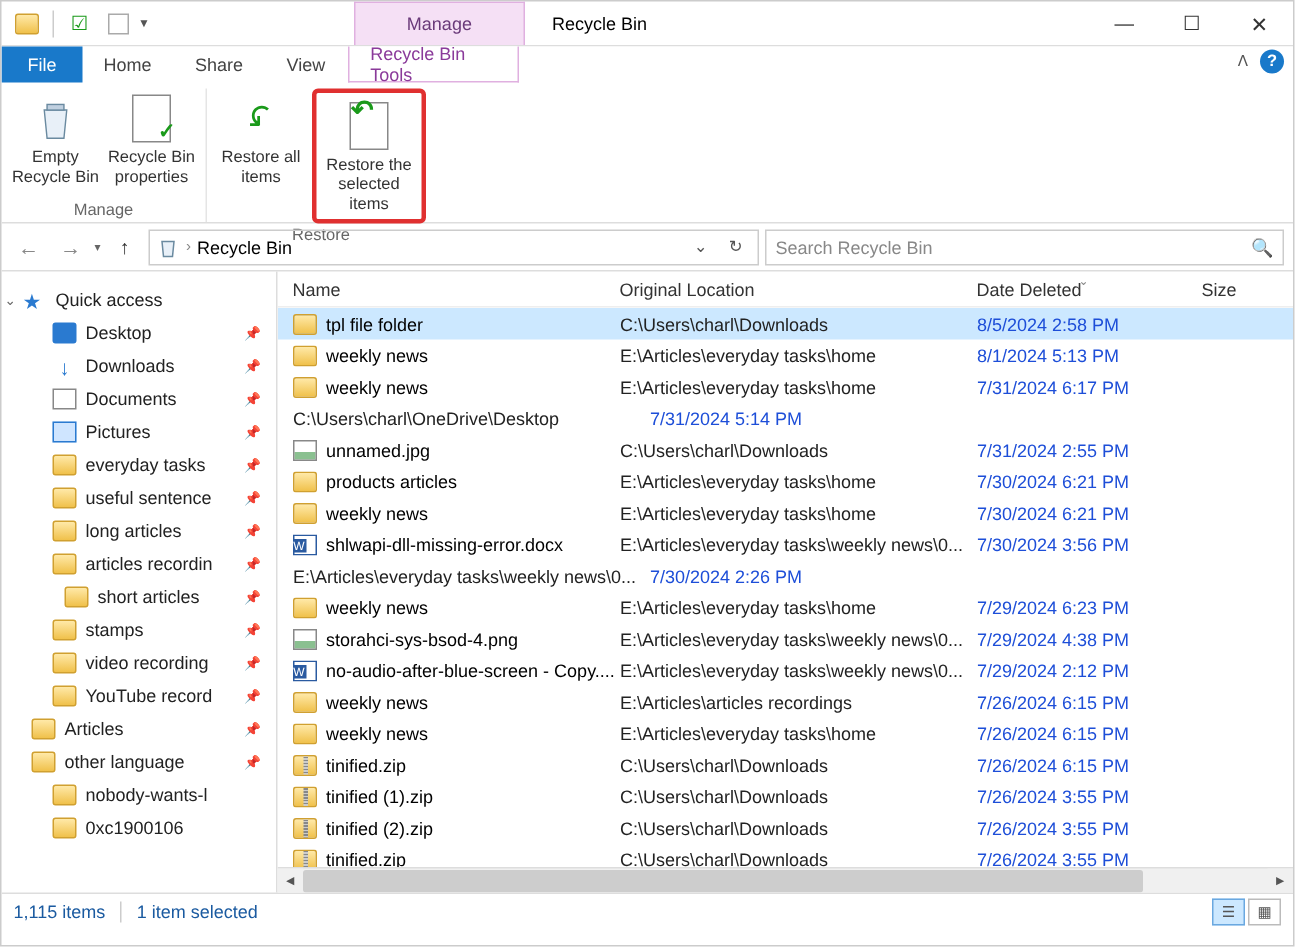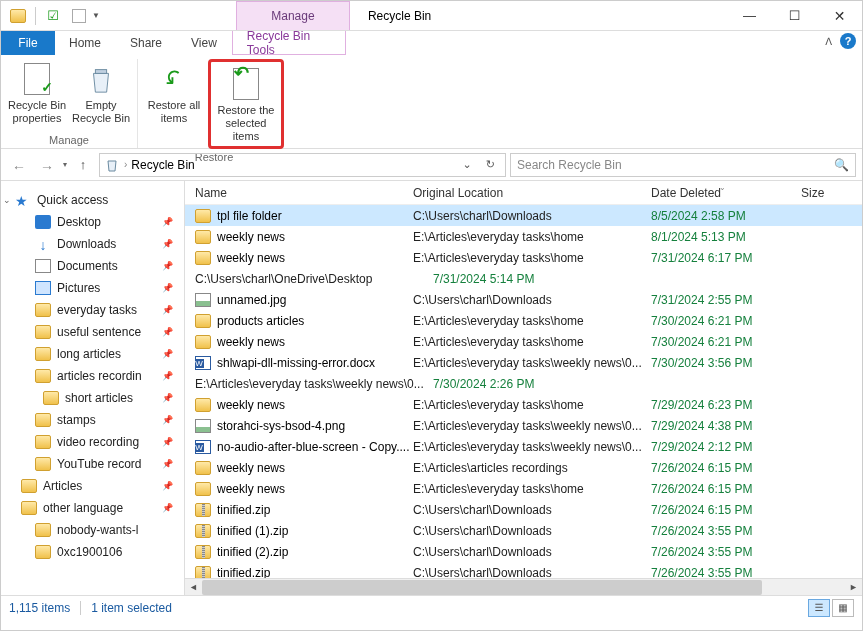--- a/index.html
+++ b/index.html
@@ -70,21 +70,21 @@
 .ch-loc { width: 238px; }
 .ch-date { width: 150px; position: relative; }
 .ch-date .sort { position: absolute; top: -3px; left: 68px; font-size: 8px; color: #888; }
 .ch-size { flex: 1; }
 
 .file-list { flex: 1; overflow-y: auto; overflow-x: auto; }
 .file-row { height: 21px; display: flex; align-items: center; font-size: 12px; padding-left: 10px; }
 .file-row.selected { background: #cce8ff; }
 .fc-name { width: 218px; display: flex; align-items: center; gap: 6px; white-space: nowrap; overflow: hidden; text-overflow: ellipsis; }
 .fc-loc { width: 238px; white-space: nowrap; overflow: hidden; text-overflow: ellipsis; color: #222; }
-.fc-date { width: 160px; color: #15803d; }
+.fc-date { width: 160px; color: #1d4ed8; }
 .file-ico { width: 16px; height: 14px; flex-shrink: 0; }
 .fi-folder { background: linear-gradient(#ffe9a8,#f0c14b); border: 1px solid #d0a030; border-radius: 2px; }
 .fi-exe { background: linear-gradient(#d0e8ff,#5a9ad0); border: 1px solid #3a7ac0; border-radius: 2px; }
 .fi-img { border: 1px solid #888; background: linear-gradient(#fff 60%, #8ac090 60%); }
 .fi-doc { border: 1px solid #2a5aa0; background: #fff; position: relative; }
 .fi-doc::before { content: "W"; position: absolute; left: -2px; top: 2px; background: #2a5aa0; color: #fff; font-size: 8px; width: 10px; text-align: center; }
 .fi-zip { background: linear-gradient(#ffe9a8,#f0c14b); border: 1px solid #d0a030; border-radius: 2px; position: relative; }
 .fi-zip::after { content:""; position:absolute; left:6px; top:0; width:3px; height:100%; background: repeating-linear-gradient(#888,#888 1px,#ccc 1px,#ccc 2px); }
 
 .hscroll { height: 17px; background: #f0f0f0; border-top: 1px solid #ddd; display: flex; align-items: center; }
@@ -144,32 +144,32 @@
     <span class="ribbon-toggle">ᐱ</span>
     <div class="help-icon">?</div>
   </div>
 </div>
 
 <div class="ribbon">
   <div class="ribbon-group">
     <div class="ribbon-group-items">
       <div class="ribbon-btn">
         <div class="ribbon-btn-icon">
-            <div class="sheet-icon check"></div>
-          </div>
-        <span>Recycle Bin properties</span>
-      </div>
-      <div class="ribbon-btn">
-        <div class="ribbon-btn-icon">
             <div class="bin-icon"><svg viewBox="0 0 32 32">
                 <path d="M8 10 L24 10 L22 30 L10 30 Z" fill="#e8f0f8" stroke="#6a8aa0"></path>
                 <rect x="10" y="6" width="12" height="4" fill="#c0d0e0" stroke="#6a8aa0"></rect>
               </svg></div>
           </div>
         <span>Empty Recycle Bin</span>
+      </div>
+      <div class="ribbon-btn">
+        <div class="ribbon-btn-icon">
+            <div class="sheet-icon check"></div>
+          </div>
+        <span>Recycle Bin properties</span>
       </div>
     </div>
     <div class="ribbon-group-label">Manage</div>
   </div>
   <div class="ribbon-group" style="border-right:none">
     <div class="ribbon-group-items">
       <div class="ribbon-btn">
         <div class="ribbon-btn-icon">
             <div class="arrow-icon">
               <span class="green-arrow">↶</span>

